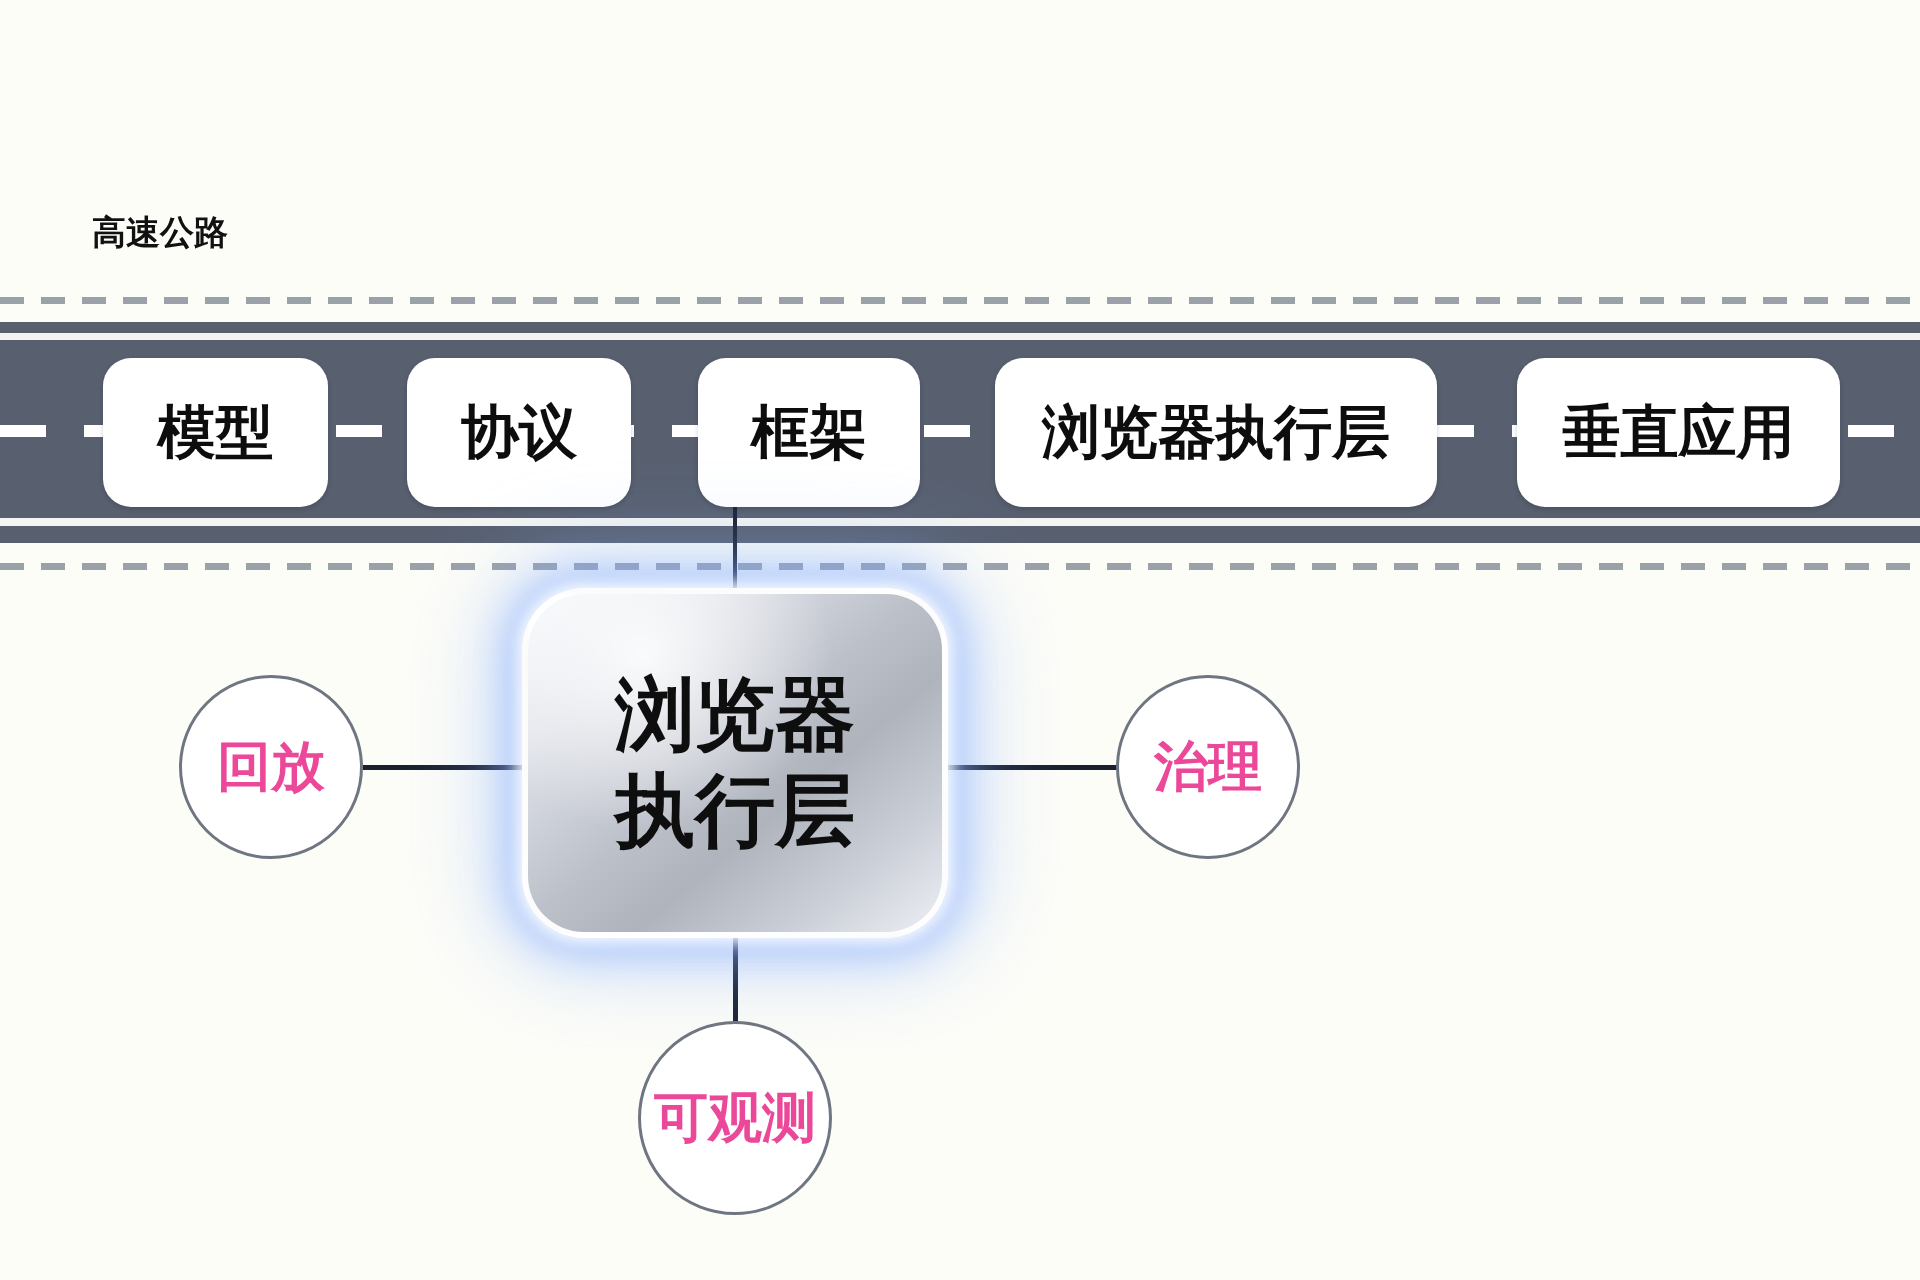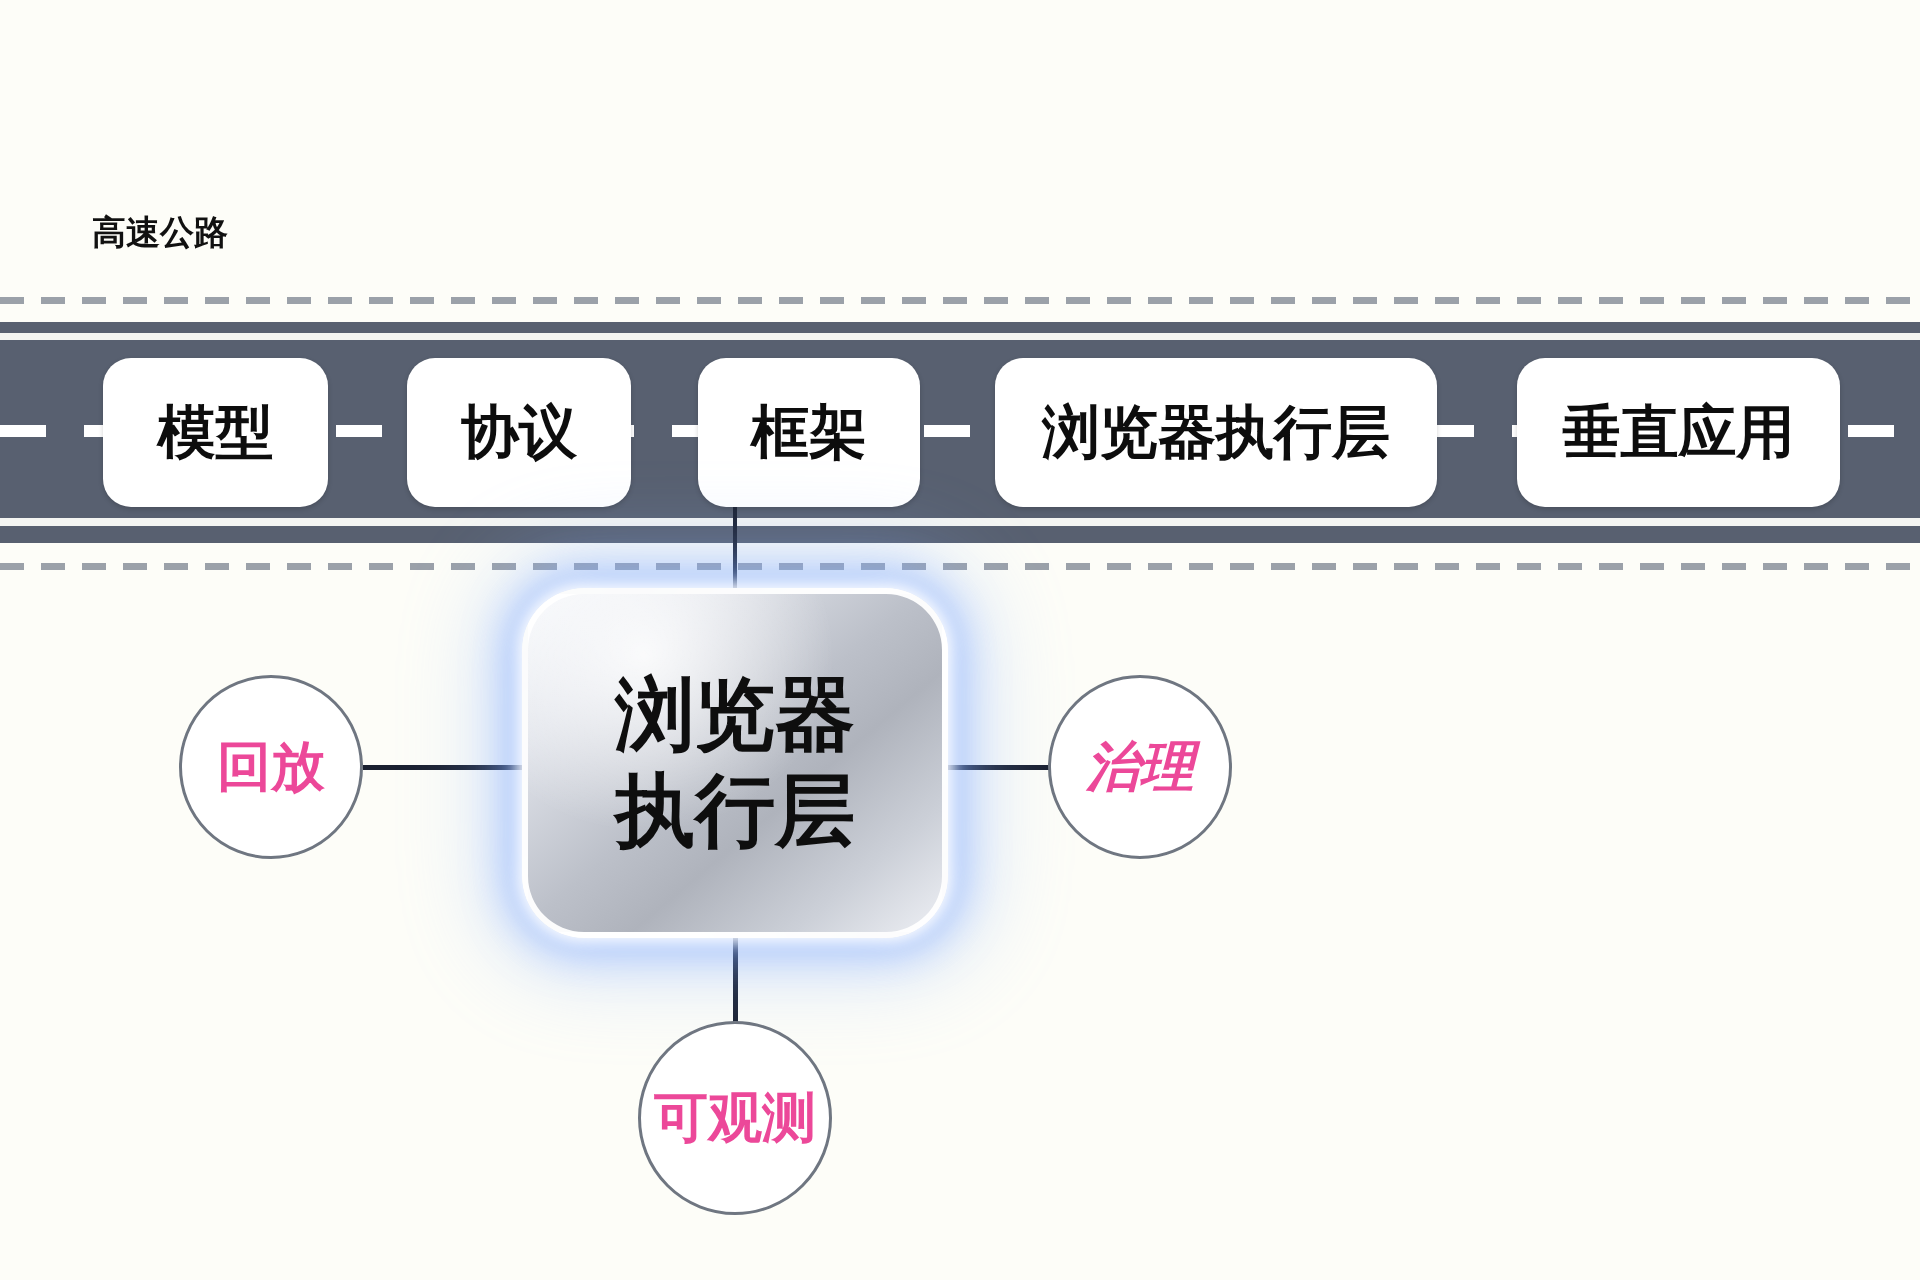--- a/index.html
+++ b/index.html
@@ -78,21 +78,21 @@
   }
   
   .node {
     position:absolute; background:#ffffff;
     border:3px solid #6f7681; border-radius:50%;
     box-sizing:border-box;
     display:flex; align-items:center; justify-content:center;
     font-size:54px; font-weight:600; color:#ec4899; white-space:nowrap;
   }
   #node-replay        { left:179px;  top:675px;  width:184px; height:184px; }
-  #node-governance    { left:1048px; top:675px;  width:184px; height:184px;font-style:italic; }
+  #node-governance    { left:1116px; top:675px;  width:184px; height:184px; }
   #node-observability { left:638px;  top:1021px; width:194px; height:194px; }
 </style>
 </head>
 <body>
 
 <div class="stage">
 
 
   <div class="highway-label">高速公路</div>
 

